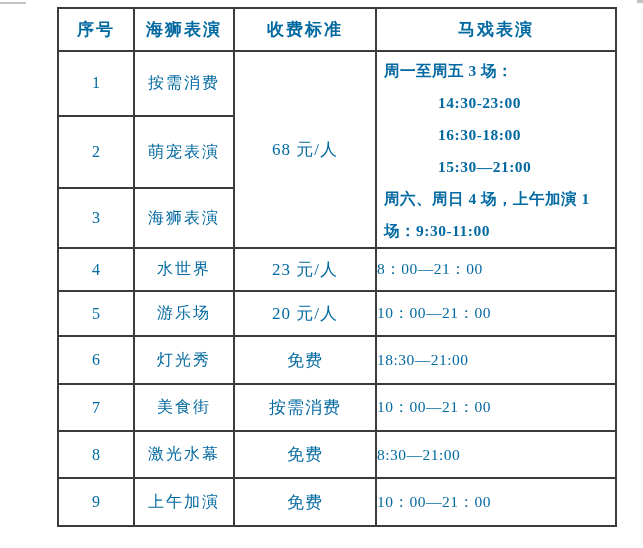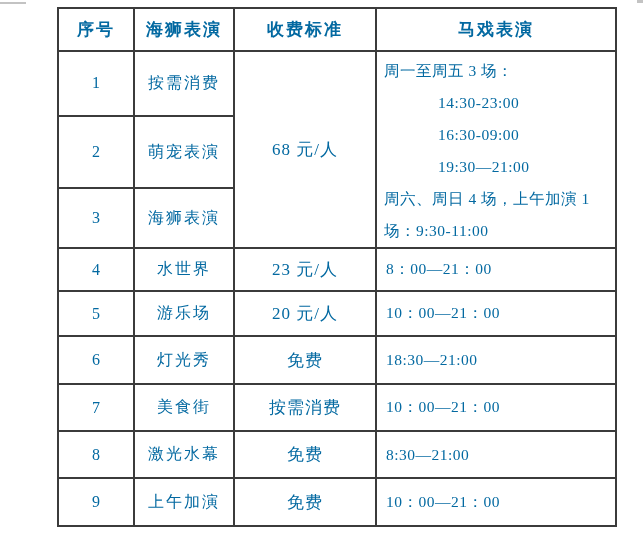--- a/index.html
+++ b/index.html
@@ -60,34 +60,35 @@
   tr.r7 { height: 47px; }
   tr.r8 { height: 47px; }
   tr.r9 { height: 48px; }
 
   td.c-no   { font-size: 16px; }
   td.c-name { font-size: 16px; letter-spacing: 2px; }
   td.c-fee  { font-size: 17px; letter-spacing: 1px; margin-top: 45px; }
   td.c-time {
     font-size: 15.5px;
     text-align: left;
-    padding-left: 9px;
+    padding-left: 0;
     letter-spacing: 0.5px;
   }
   td.c-sched {
     vertical-align: top;
     text-align: left;
     padding: 3px 4px 0 7px;
   }
   .sline {
     height: 32px;
     line-height: 32px;
     font-size: 15.5px;
     white-space: nowrap;
     letter-spacing: 0.5px;
+    font-weight: bold;
   }
   .sline.indent { padding-left: 54px; }
 </style>
 </head>
 <body>
 
 <div class="page">
   <div class="artifact tl"></div>
   <div class="artifact tr"></div>
 
@@ -107,22 +108,22 @@
       </tr>
     </thead>
     <tbody>
       <tr class="r1">
         <td class="c-no">1</td>
         <td class="c-name">按需消费</td>
         <td class="c-fee" rowspan="3">68 元/人</td>
         <td class="c-sched" rowspan="3">
           <div class="sline">周一至周五 3 场：</div>
           <div class="sline indent">14:30-23:00</div>
-          <div class="sline indent">16:30-09:00</div>
-          <div class="sline indent">19:30—21:00</div>
+          <div class="sline indent">16:30-18:00</div>
+          <div class="sline indent">15:30—21:00</div>
           <div class="sline">周六、周日 4 场，上午加演 1</div>
           <div class="sline">场：9:30-11:00</div>
         </td>
       </tr>
       <tr class="r2">
         <td class="c-no">2</td>
         <td class="c-name">萌宠表演</td>
       </tr>
       <tr class="r3">
         <td class="c-no">3</td>

